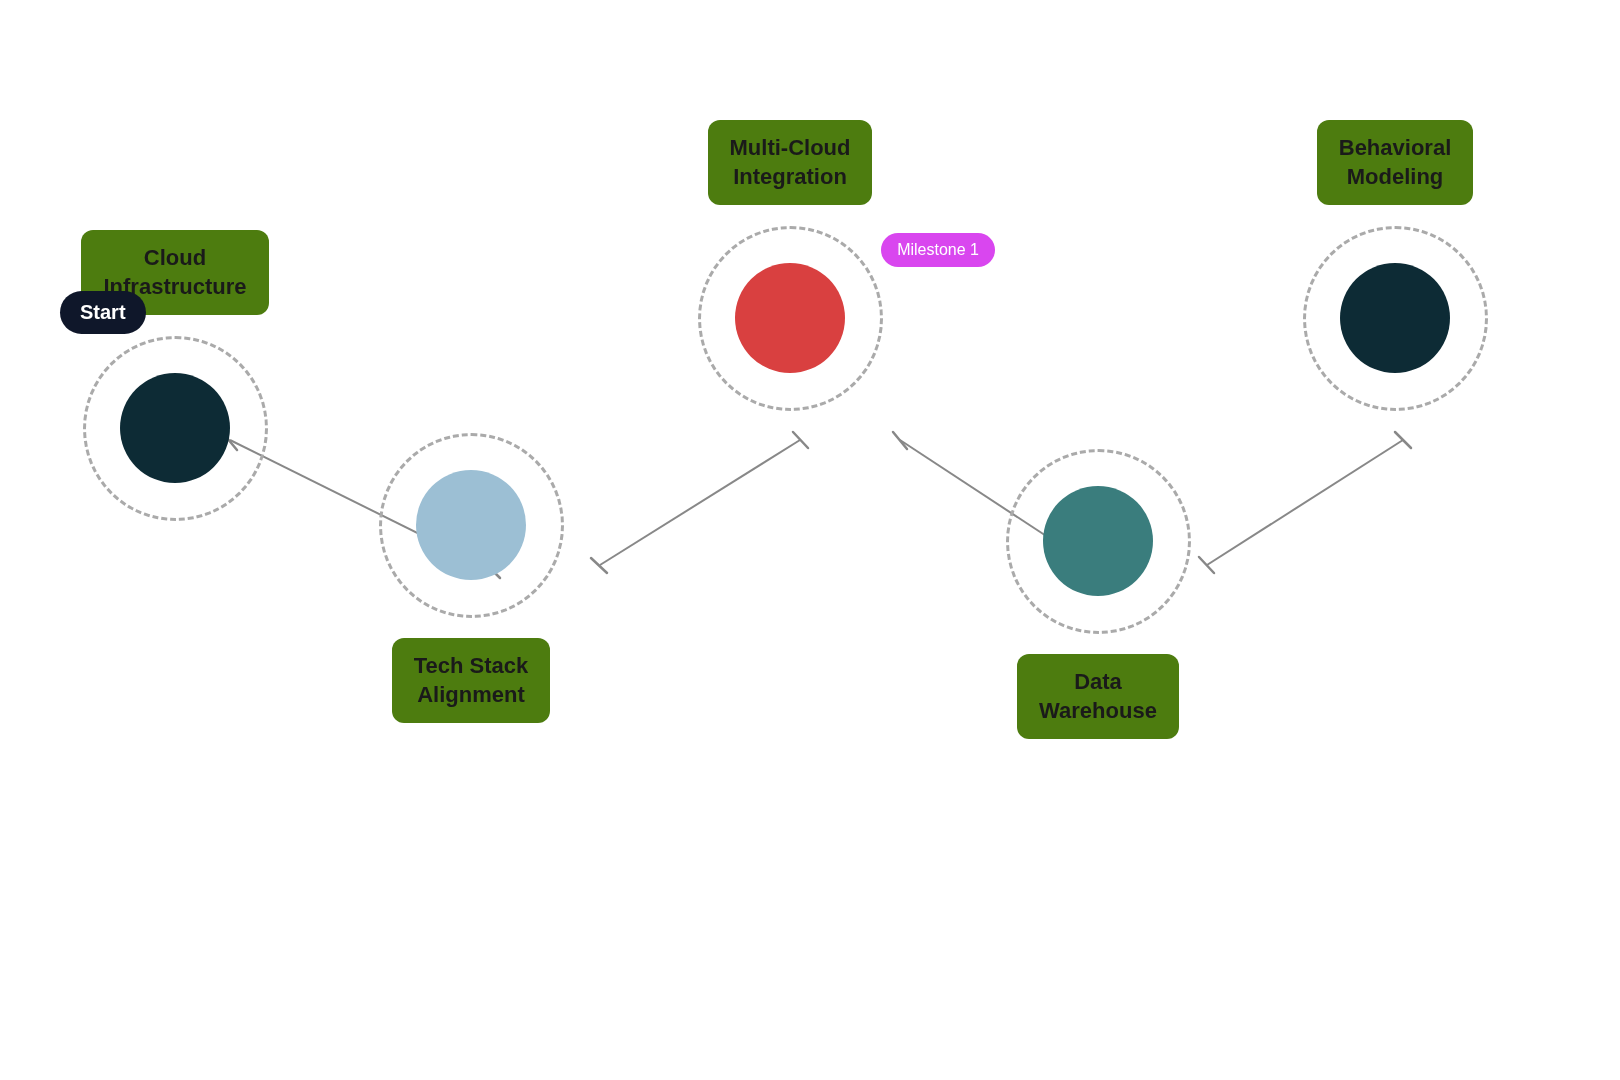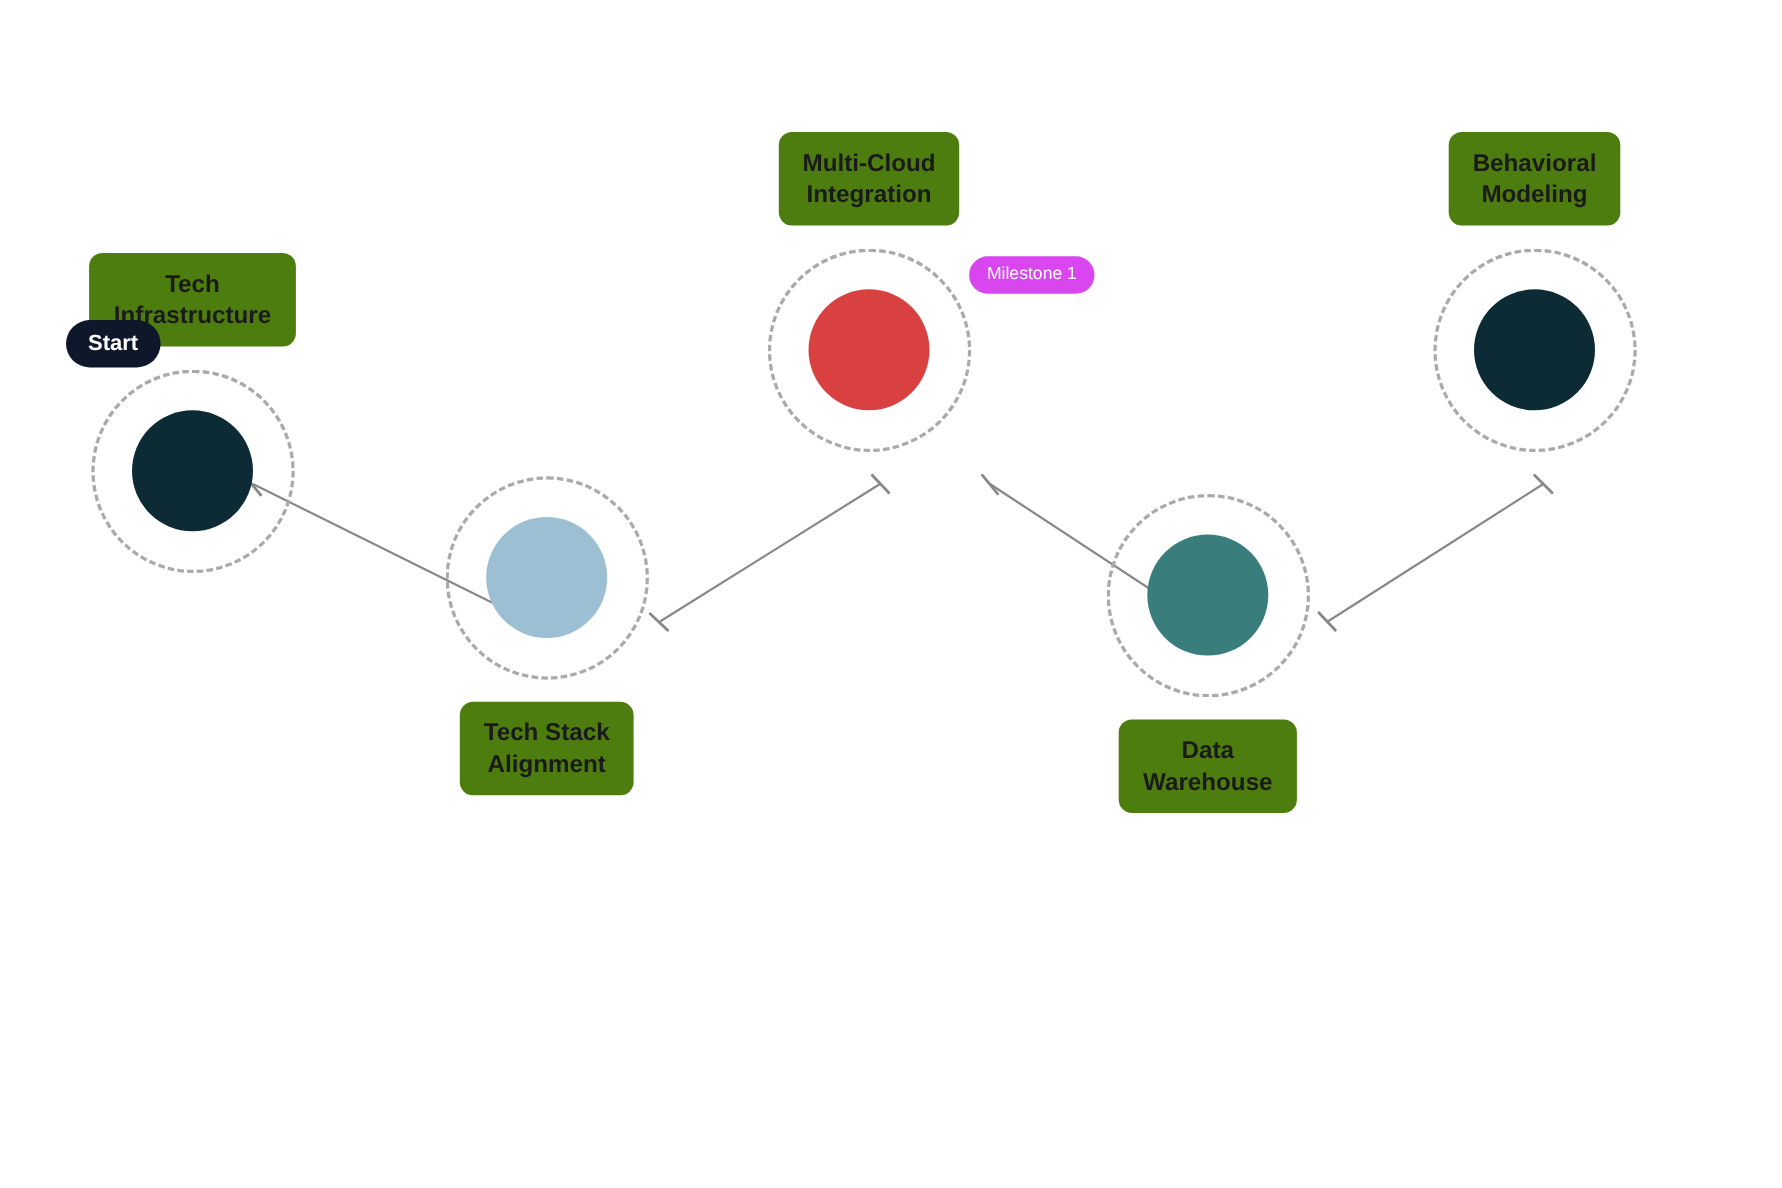--- a/index.html
+++ b/index.html
@@ -110,32 +110,32 @@
     <line x1="893" y1="432" x2="907" y2="449" stroke="#888" stroke-width="2.5" stroke-linecap="round"></line>
     <line x1="1090" y1="562" x2="1106" y2="578" stroke="#888" stroke-width="2.5" stroke-linecap="round"></line>
 
     <line x1="1207" y1="565" x2="1403" y2="440" stroke="#888" stroke-width="2"></line>
     <line x1="1199" y1="557" x2="1214" y2="573" stroke="#888" stroke-width="2.5" stroke-linecap="round"></line>
     <line x1="1395" y1="432" x2="1411" y2="448" stroke="#888" stroke-width="2.5" stroke-linecap="round"></line>
   </svg>
 
   <div class="node" style="left: 80px; top: 230px;">
 
-    <div class="node-label" style="margin-bottom: 18px; white-space: pre-line;">Tech
+    <div class="node-label" style="margin-bottom: 18px; white-space: pre-line;">Cloud
 Infrastructure</div>
 
     <div class="node-circle-wrapper" style="width:190px; height:190px;">
       <div class="node-dashed-ring" style="width:185px; height:185px;"></div>
       <div class="node-circle" style="width:110px; height:110px; background:#0d2b35;"></div>
 
       <div class="start-badge" style="top:-42px; left:-20px;">Start</div>
     </div>
   </div>
 
-  <div class="node" style="left: 402px; top: 430px; align-items: center;">
+  <div class="node" style="left: 376px; top: 430px; align-items: center;">
     <div class="node-circle-wrapper" style="width:190px; height:190px;">
       <div class="node-dashed-ring" style="width:185px; height:185px;"></div>
       <div class="node-circle" style="width:110px; height:110px; background:#9cbfd4;"></div>
     </div>
     <div class="node-label" style="margin-top: 18px; white-space: pre-line;">Tech Stack
 Alignment</div>
   </div>
 
   <div class="node" style="left: 695px; top: 120px;">
     <div class="node-label" style="margin-bottom: 18px; white-space: pre-line;">Multi-Cloud

